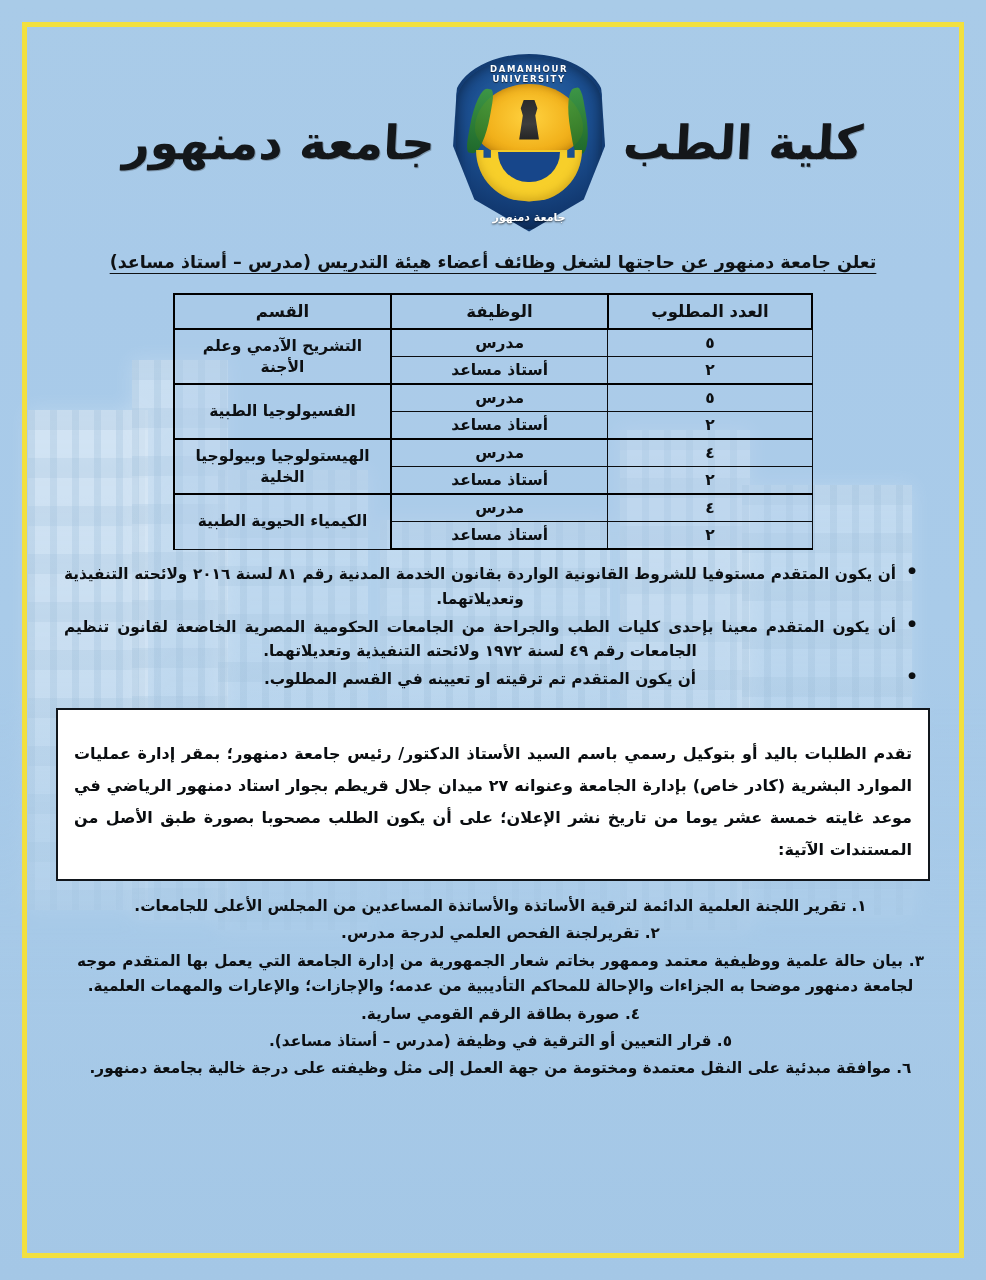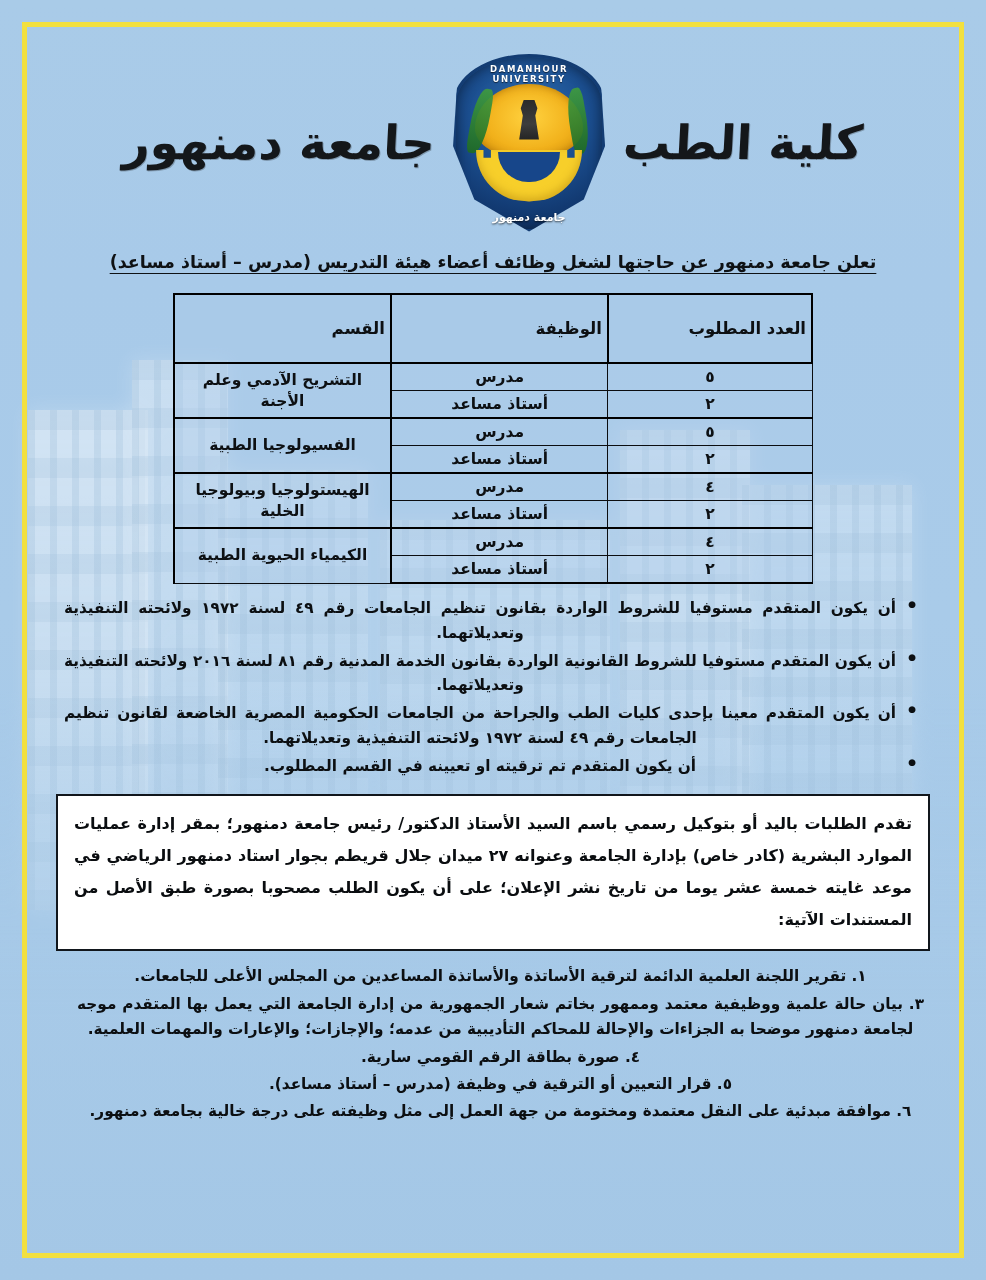--- a/index.html
+++ b/index.html
@@ -218,24 +218,23 @@
   }
   table.jobs th, table.jobs td {
     border: 1px solid #0b0d10;
     text-align: center;
     font-weight: bold;
     padding: 4px 5px;
     background: rgba(175,206,233,0.38);
   }
   table.jobs thead th {
     border: 2.2px solid #000;
-    padding: 24px 5px;
+    padding: 7px 5px;
     font-size: 16.5px;
     background: rgba(170,203,232,0.55);
-    text-align: right;
   }
   td.dept {
     border-left: 2.2px solid #000 !important;
     border-right: 2.2px solid #000 !important;
     line-height: 1.35;
   }
   tr.grp-top td { border-top: 2.2px solid #000; }
   tr.grp-bot td { border-bottom: 2.2px solid #000; }
   td.count, td.role {
     border-right: 2.2px solid #000;
@@ -277,21 +276,21 @@
     top: 1px;
     font-size: 9px;
     color: #0c0f12;
   }
 
   
   .appbox {
     margin: 16px 4px 0 4px;
     background: #ffffff;
     border: 2.5px solid #11161c;
-    padding: 12px 16px 13px 16px;
+    padding: 28px 16px 13px 16px;
     font-size: 16px;
     font-weight: bold;
     color: #0a0d10;
     line-height: 2.0;
     text-align: justify;
     text-align-last: right;
   }
 
   
   ol.docs {
@@ -420,34 +419,37 @@
           <tr class="grp-bot">
             <td class="count">٢</td>
             <td class="role">أستاذ مساعد</td>
           </tr>
         </tbody>
       </table>
     </div>
 
 
     <ul class="cond">
-      <li>أن يكون المتقدم مستوفيا للشروط الواردة بقانون تنظيم الجامعات رقم ٤٩ لسنة ١٩٧٢ ولائحته التنفيذية وتعديلاتهما.</li>
       <li>أن يكون المتقدم مستوفيا للشروط القانونية الواردة بقانون الخدمة المدنية رقم ٨١ لسنة ٢٠١٦ ولائحته التنفيذية وتعديلاتهما.</li>
       <li>أن يكون المتقدم معينا بإحدى كليات الطب والجراحة من الجامعات الحكومية المصرية الخاضعة لقانون تنظيم الجامعات رقم ٤٩ لسنة ١٩٧٢ ولائحته التنفيذية وتعديلاتهما.</li>
       <li>أن يكون المتقدم تم ترقيته او تعيينه في القسم المطلوب.</li>
     </ul>
 
     <div class="appbox">تقدم الطلبات باليد أو بتوكيل رسمي باسم السيد الأستاذ الدكتور/ رئيس جامعة دمنهور؛ بمقر إدارة عمليات الموارد البشرية (كادر خاص) بإدارة الجامعة وعنوانه ٢٧ ميدان جلال قريطم بجوار استاد دمنهور الرياضي في موعد غايته خمسة عشر يوما من تاريخ نشر الإعلان؛ على أن يكون الطلب مصحوبا بصورة طبق الأصل من المستندات الآتية:</div>
 
     <ol class="docs">
       <li>
         <span class="num">١.</span>
         <span>تقرير اللجنة العلمية الدائمة لترقية الأساتذة والأساتذة المساعدين من المجلس الأعلى للجامعات.</span>
       </li>
       <li>
+        <span class="num">٢.</span>
+        <span>تقريرلجنة الفحص العلمي لدرجة مدرس.</span>
+      </li>
+      <li>
         <span class="num">٣.</span>
         <span>بيان حالة علمية ووظيفية معتمد وممهور بخاتم شعار الجمهورية من إدارة الجامعة التي يعمل بها المتقدم موجه لجامعة دمنهور موضحا به الجزاءات والإحالة للمحاكم التأديبية من عدمه؛ والإجازات؛ والإعارات والمهمات العلمية.</span>
       </li>
       <li>
         <span class="num">٤.</span>
         <span>صورة بطاقة الرقم القومي سارية.</span>
       </li>
       <li>
         <span class="num">٥.</span>
         <span>قرار التعيين أو الترقية في وظيفة (مدرس – أستاذ مساعد).</span>

